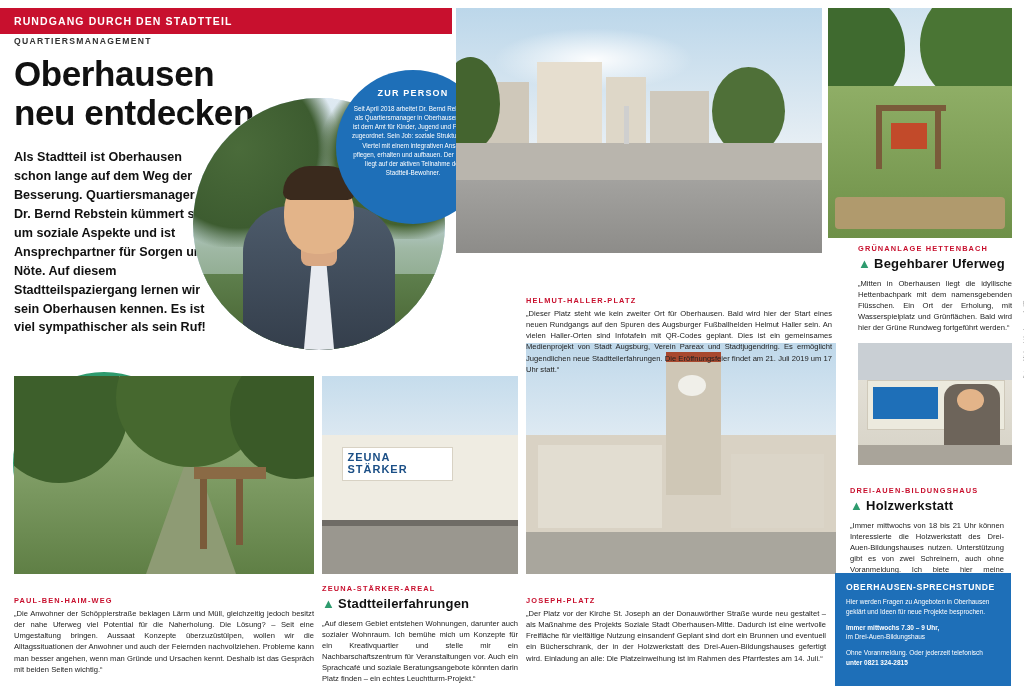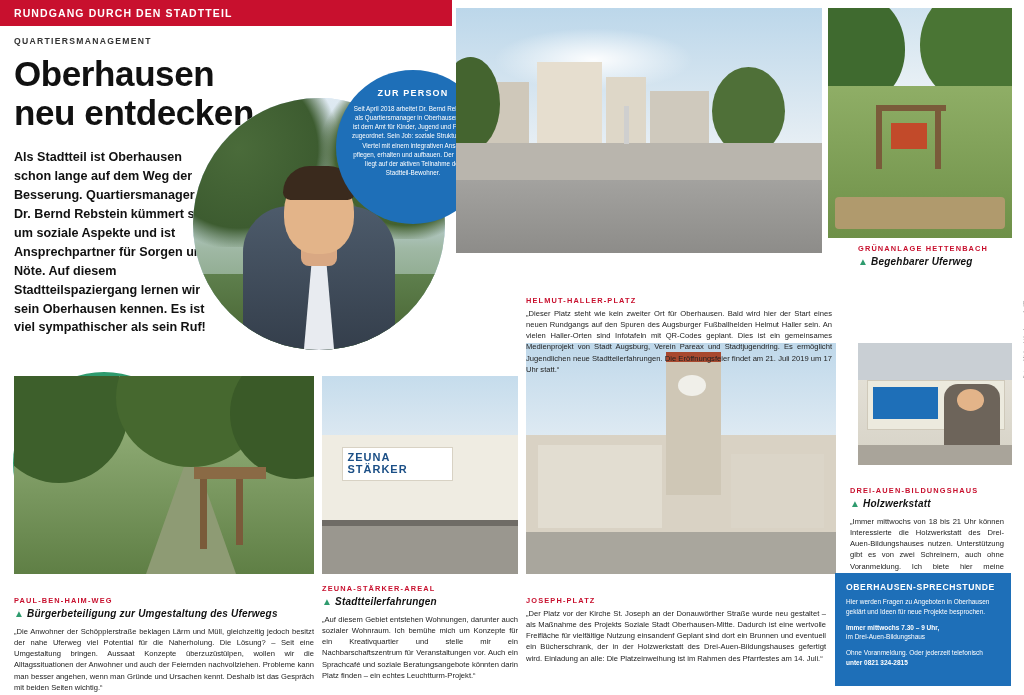--- a/index.html
+++ b/index.html
@@ -8,21 +8,21 @@
     background:#ffffff;
     font-family:"Liberation Sans", sans-serif;
     color:#1a1a1a;
     overflow:hidden;
     position:relative;
   }
   .page{position:absolute;inset:0;}
 
   
   .kicker-bar{
-    position:absolute;left:0;top:0;width:452px;height:26px;
+    position:absolute;left:0;top:8px;width:452px;height:26px;
     background:#c8102e;
   }
   .kicker-bar .kicker-text{
     position:absolute;left:14px;top:7px;
     color:#ffffff;font-size:10.5px;font-weight:bold;letter-spacing:1.1px;
     text-transform:uppercase;
   }
 
   
   .left-col{position:absolute;left:14px;top:36px;width:262px;}
@@ -108,22 +108,22 @@
   .tree{position:absolute;border-radius:50%;background:#4b6f39;}
   .road{position:absolute;left:0;bottom:0;width:100%;height:22%;background:#9a9a98;}
 
   
   .blk{position:absolute;}
   .blk .loc{
     font-size:7.4px;letter-spacing:1.15px;font-weight:bold;color:#c8102e;
     text-transform:uppercase;margin-bottom:3px;
   }
   .blk .hl{
-    font-size:10px;font-weight:bold;color:#111;letter-spacing:.2px;
-    margin-bottom:6px;line-height:1.2;font-style:italic;
+    font-size:13px;font-weight:bold;color:#111;letter-spacing:.2px;
+    margin-bottom:6px;line-height:1.2;
   }
   .blk .hl .ar{color:#2e9b6e;font-weight:bold;margin-right:3px;}
   .blk .body{font-size:7.6px;line-height:1.47;color:#222;text-align:justify;}
 
   
   .infobox{
     position:absolute;left:835px;top:573px;width:176px;height:113px;
     background:#1e6fb8;color:#fff;padding:9px 11px;box-sizing:border-box;
   }
   .infobox .t{font-size:8.6px;font-weight:bold;letter-spacing:.6px;margin-bottom:5px;}
@@ -246,31 +246,31 @@
   </div>
 
   <div class="blk" style="left:526px;top:296px;width:306px;">
     <div class="loc">Helmut-Haller-Platz</div>
     <div class="body">„Dieser Platz steht wie kein zweiter Ort für Oberhausen. Bald wird hier der Start eines neuen Rundgangs auf den Spuren des Augsburger Fußballhelden Helmut Haller sein. An vielen Haller-Orten sind Infotafeln mit QR-Codes geplant. Dies ist ein gemeinsames Medienprojekt von Stadt Augsburg, Verein Pareax und Stadtjugendring. Es ermöglicht Jugendlichen neue Stadtteilerfahrungen. Die Eröffnungsfeier findet am 21. Juli 2019 um 17 Uhr statt.“</div>
   </div>
 
   <div class="blk" style="left:858px;top:244px;width:154px;">
     <div class="loc">Grünanlage Hettenbach</div>
     <div class="hl"><span class="ar">▲</span><span>Begehbarer Uferweg</span></div>
+    <div class="body">„Mitten in Oberhausen liegt die idyllische Hettenbachpark mit dem namensgebenden Flüsschen. Ein Ort der Erholung, mit Wasserspielplatz und Grünflächen. Bald wird hier der Grüne Rundweg fortgeführt werden.“</div>
   </div>
 
   <div class="blk" style="left:850px;top:470px;width:154px;margin-top:16px;">
     <div class="loc">Drei-Auen-Bildungshaus</div>
     <div class="hl"><span class="ar">▲</span><span>Holzwerkstatt</span></div>
     <div class="body">„Immer mittwochs von 18 bis 21 Uhr können Interessierte die Holzwerkstatt des Drei-Auen-Bildungshauses nutzen. Unterstützung gibt es von zwei Schreinern, auch ohne Voranmeldung. Ich biete hier meine Sprechstunde an. Alle können mit Sorgen und Anregungen kommen.“</div>
   </div>
 
   <div class="blk" style="left:14px;top:596px;width:300px;">
     <div class="loc">Paul-Ben-Haim-Weg</div>
-    <div class="hl"><span class="ar">▲</span><span>Bürgerbeteiligung zur Umgestaltung des Uferwegs</span></div>
     <div class="body">„Die Anwohner der Schöpplerstraße beklagen Lärm und Müll, gleichzeitig jedoch besitzt der nahe Uferweg viel Potential für die Naherholung. Die Lösung? – Seit eine Umgestaltung bringen. Aussaat Konzepte überzuzüstülpen, wollen wir die Alltagssituationen der Anwohner und auch der Feiernden nachvollziehen. Probleme kann man besser angehen, wenn man Gründe und Ursachen kennt. Deshalb ist das Gespräch mit beiden Seiten wichtig.“</div>
   </div>
 
   <div class="blk" style="left:322px;top:584px;width:196px;">
     <div class="loc">Zeuna-Stärker-Areal</div>
     <div class="hl"><span class="ar">▲</span><span>Stadtteilerfahrungen</span></div>
     <div class="body">„Auf diesem Gebiet entstehen Wohnungen, darunter auch sozialer Wohnraum. Ich bemühe mich um Konzepte für ein Kreativquartier und stelle mir ein Nachbarschaftszentrum für Veranstaltungen vor. Auch ein Sprachcafé und soziale Beratungsangebote könnten darin Platz finden – ein echtes Leuchtturm-Projekt.“</div>
   </div>
 
   <div class="blk" style="left:526px;top:596px;width:300px;">

